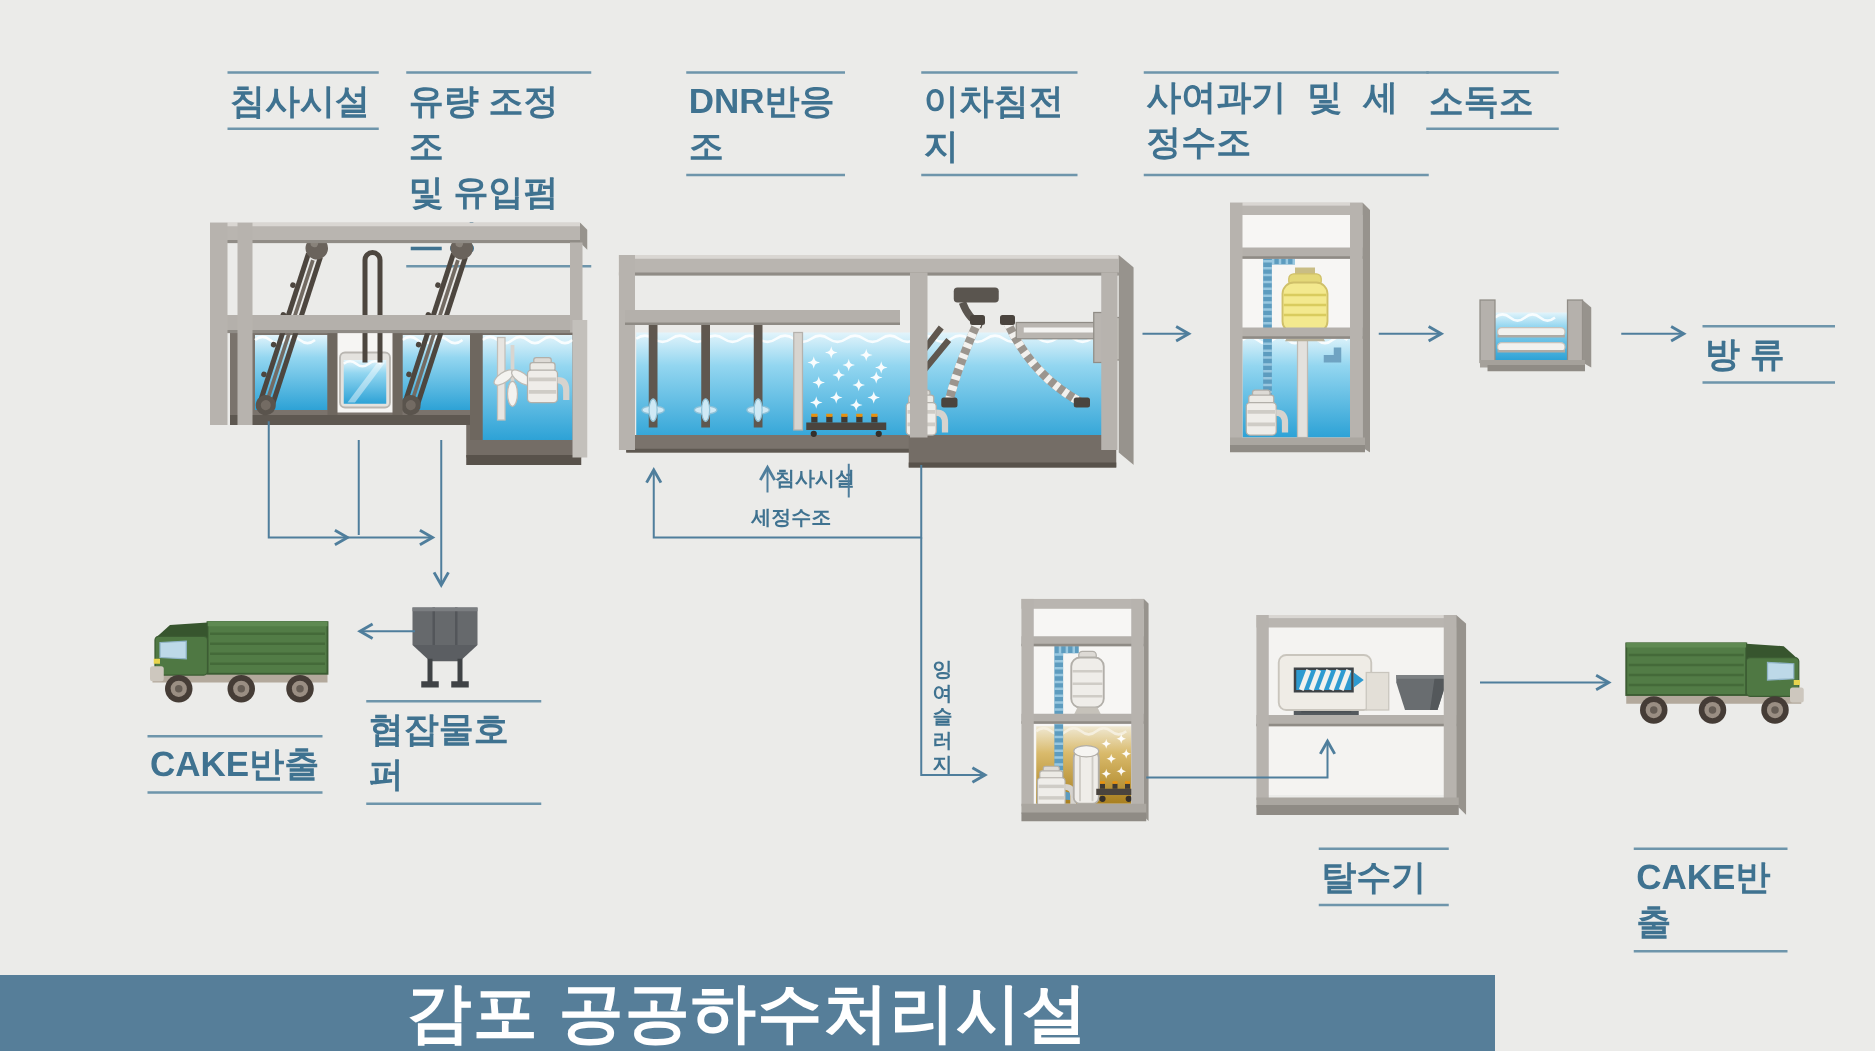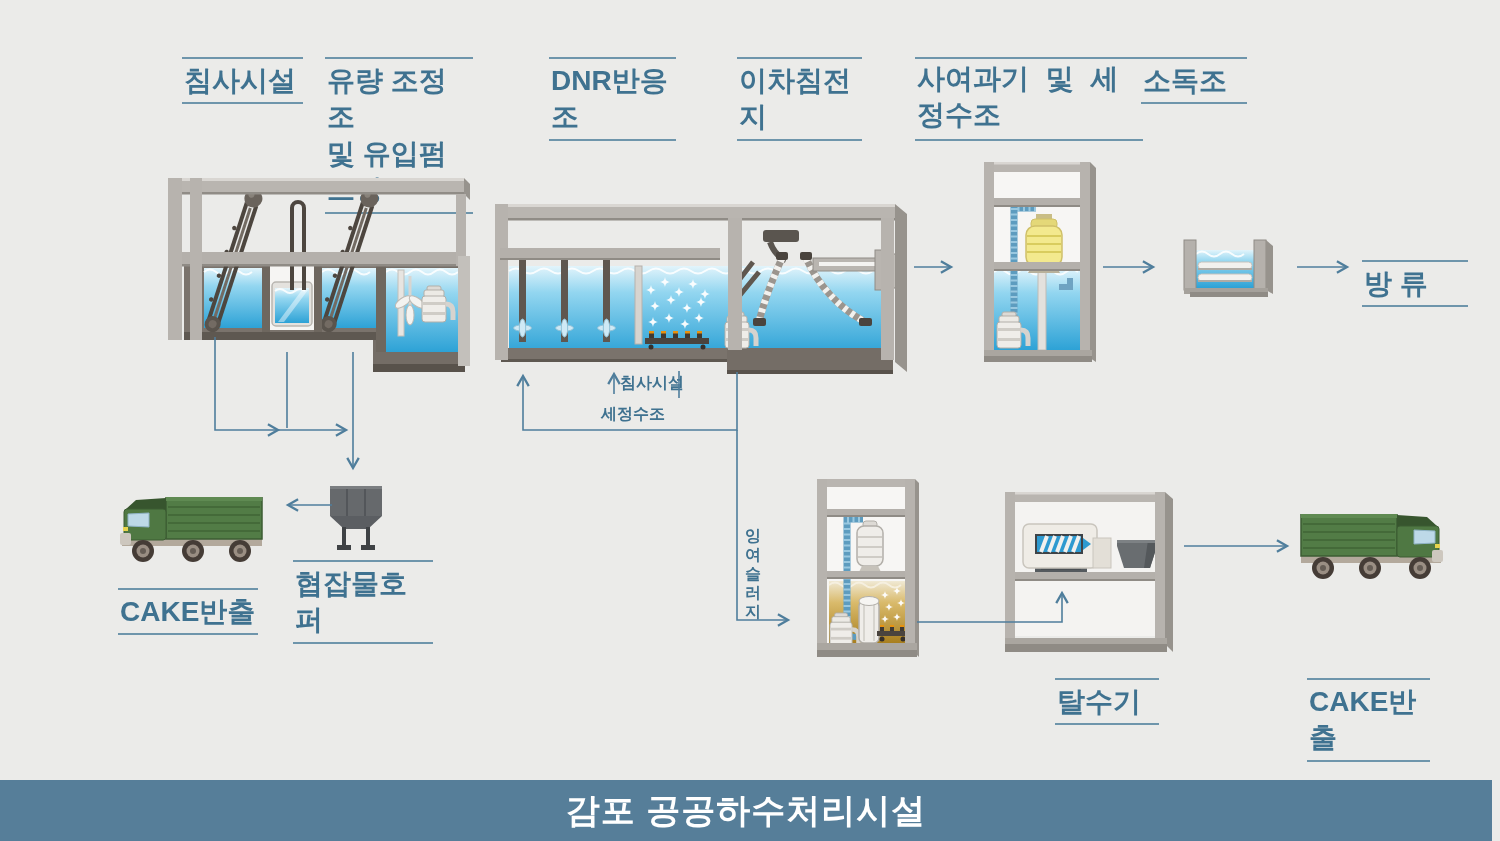--- a/index.html
+++ b/index.html
@@ -15,24 +15,24 @@
     position:absolute;color:var(--label-text);text-align:left;
     font-size:28px;font-weight:600;line-height:1.3;letter-spacing:0;
     border-top:2px solid var(--label-line);border-bottom:2px solid var(--label-line);
     padding:4px 2px 3px;white-space:pre-line;
   }
   .flow-label{
     position:absolute;color:var(--label-text);font-size:16px;font-weight:600;
   }
   .flow-label.vertical{writing-mode:vertical-rl;text-orientation:upright;letter-spacing:3px;}
   .banner{
-    position:absolute;left:0;top:780px;width:1492px;height:61px;
+    position:absolute;left:0;top:780px;width:1196px;height:61px;
     background:var(--banner-bg);color:var(--banner-text);
     display:flex;align-items:center;justify-content:center;
-    font-size:34px;font-weight:700;letter-spacing:1px;
+    font-size:52px;font-weight:700;letter-spacing:1px;
   }
   svg{display:block;}
 </style>
 </head>
 <body>
 
 <div class="stage">
 
 <svg width="0" height="0" style="position:absolute" aria-hidden="true">
   <defs>

